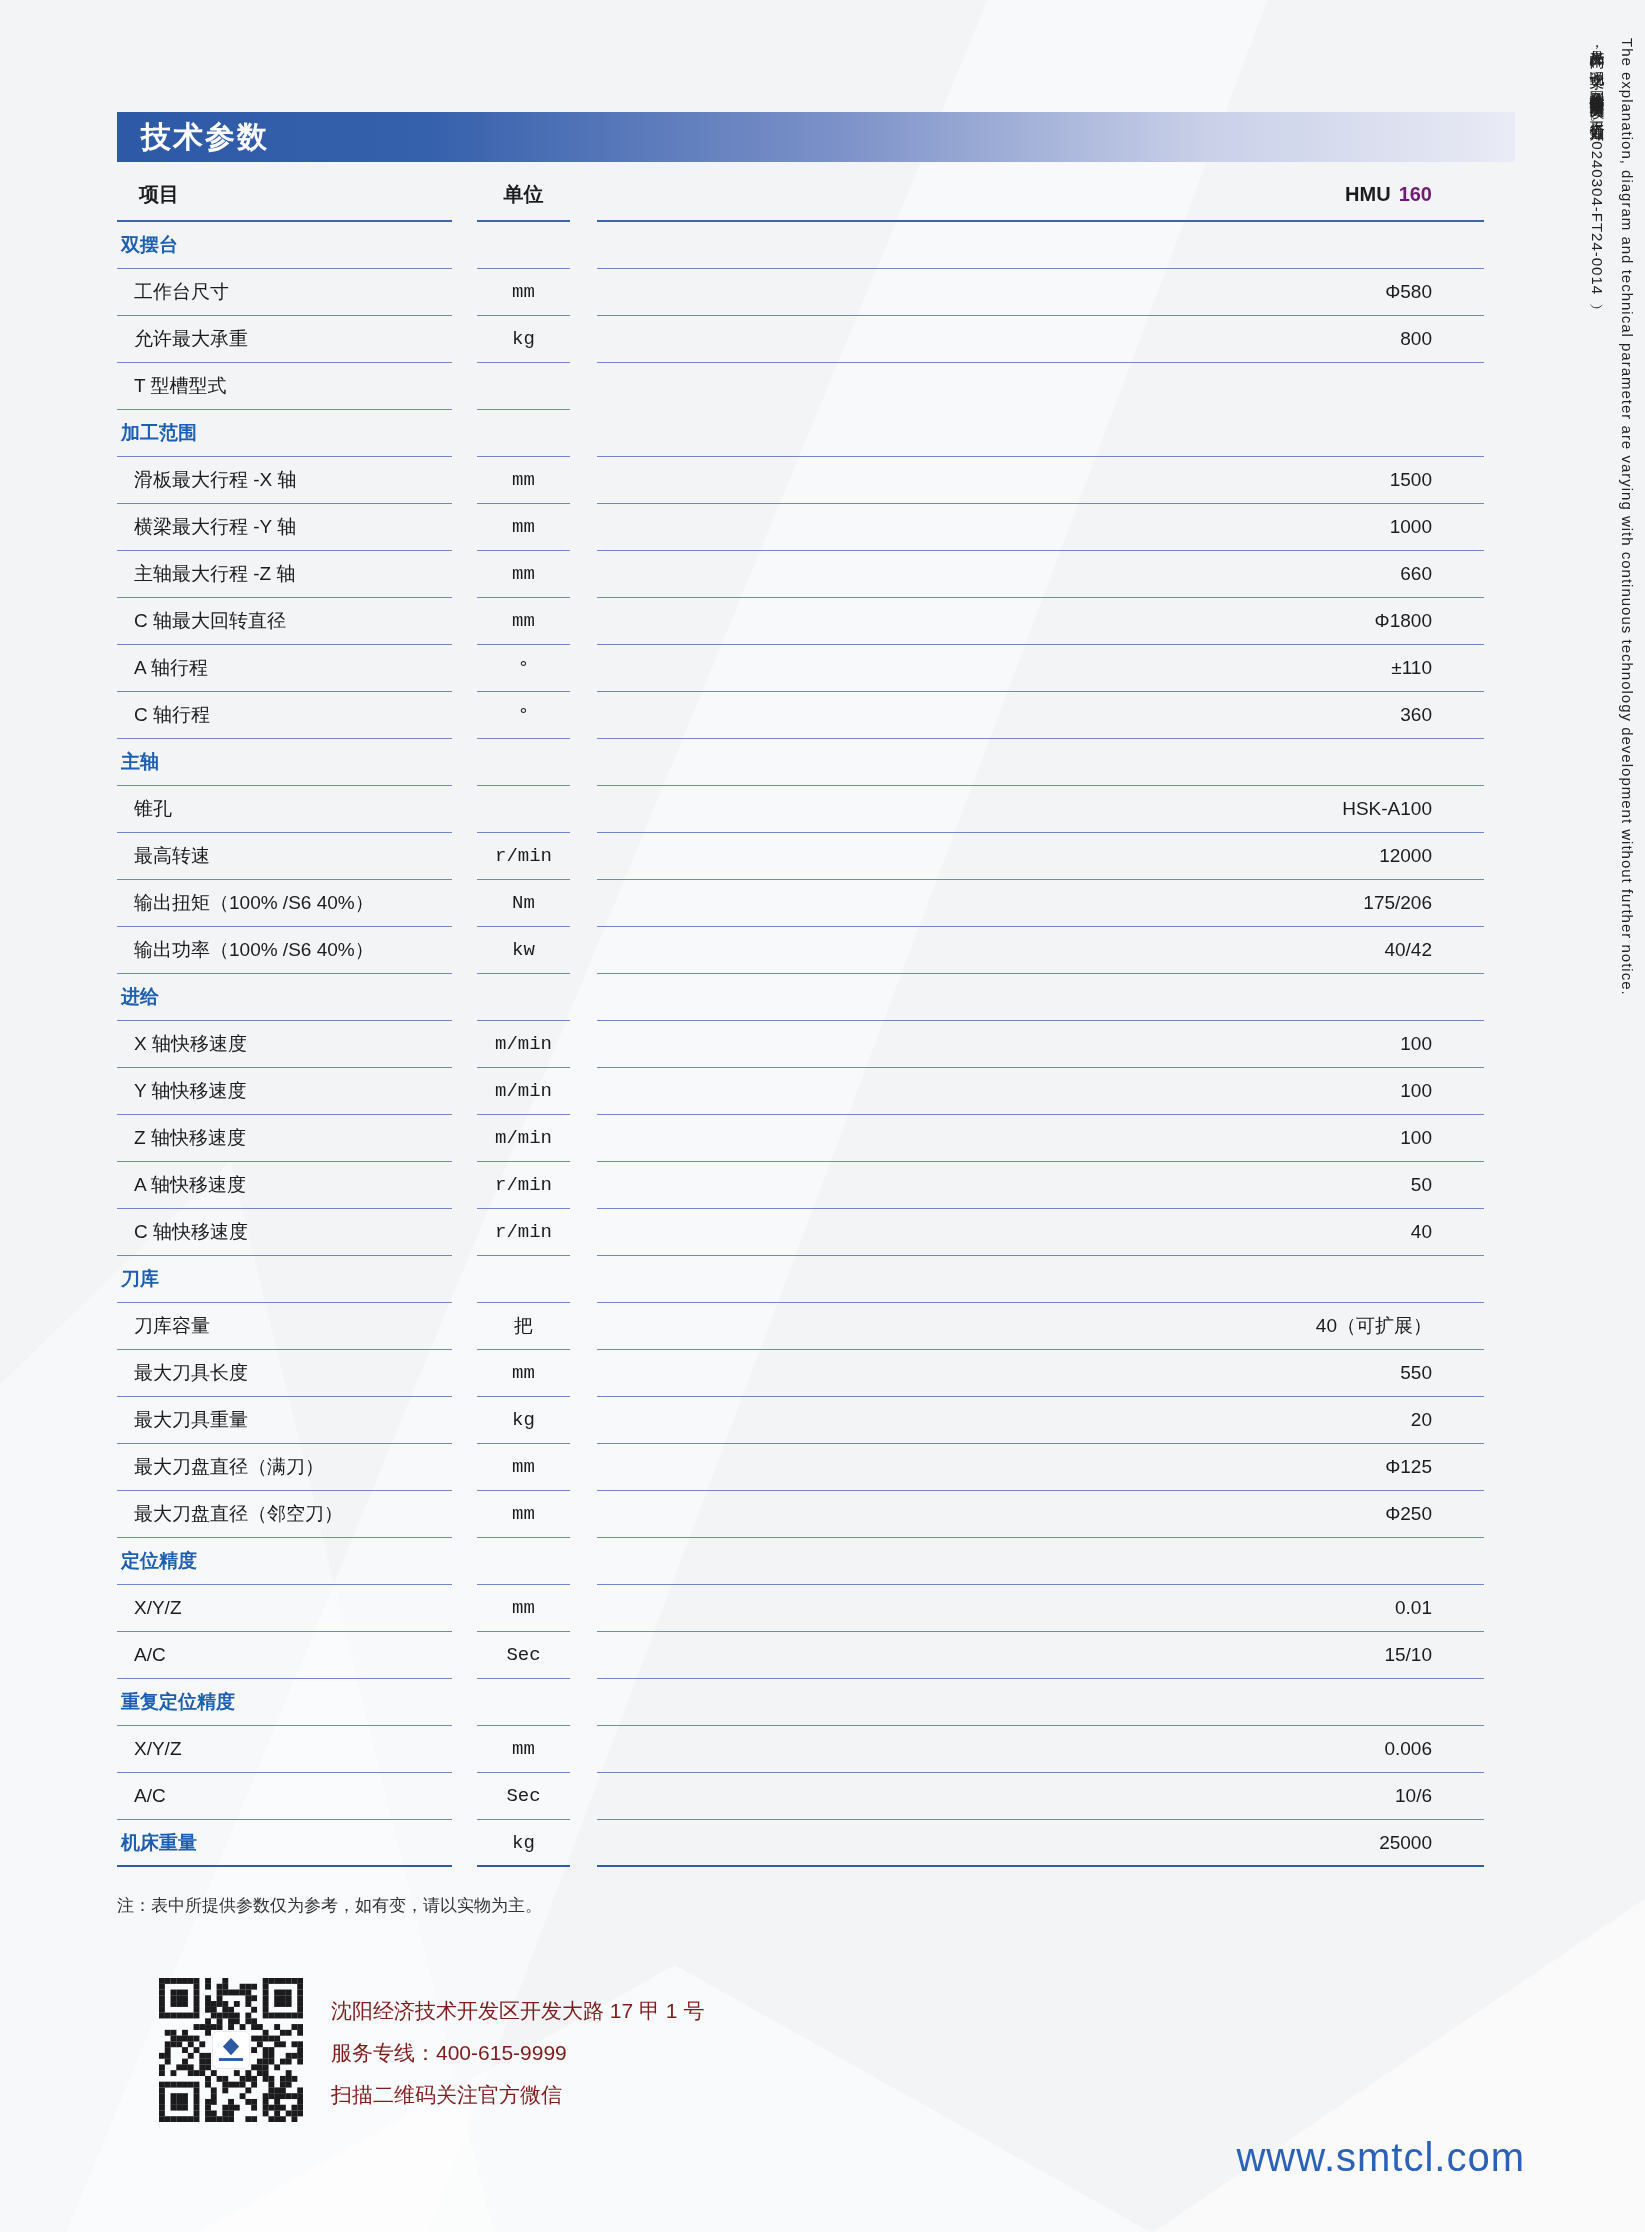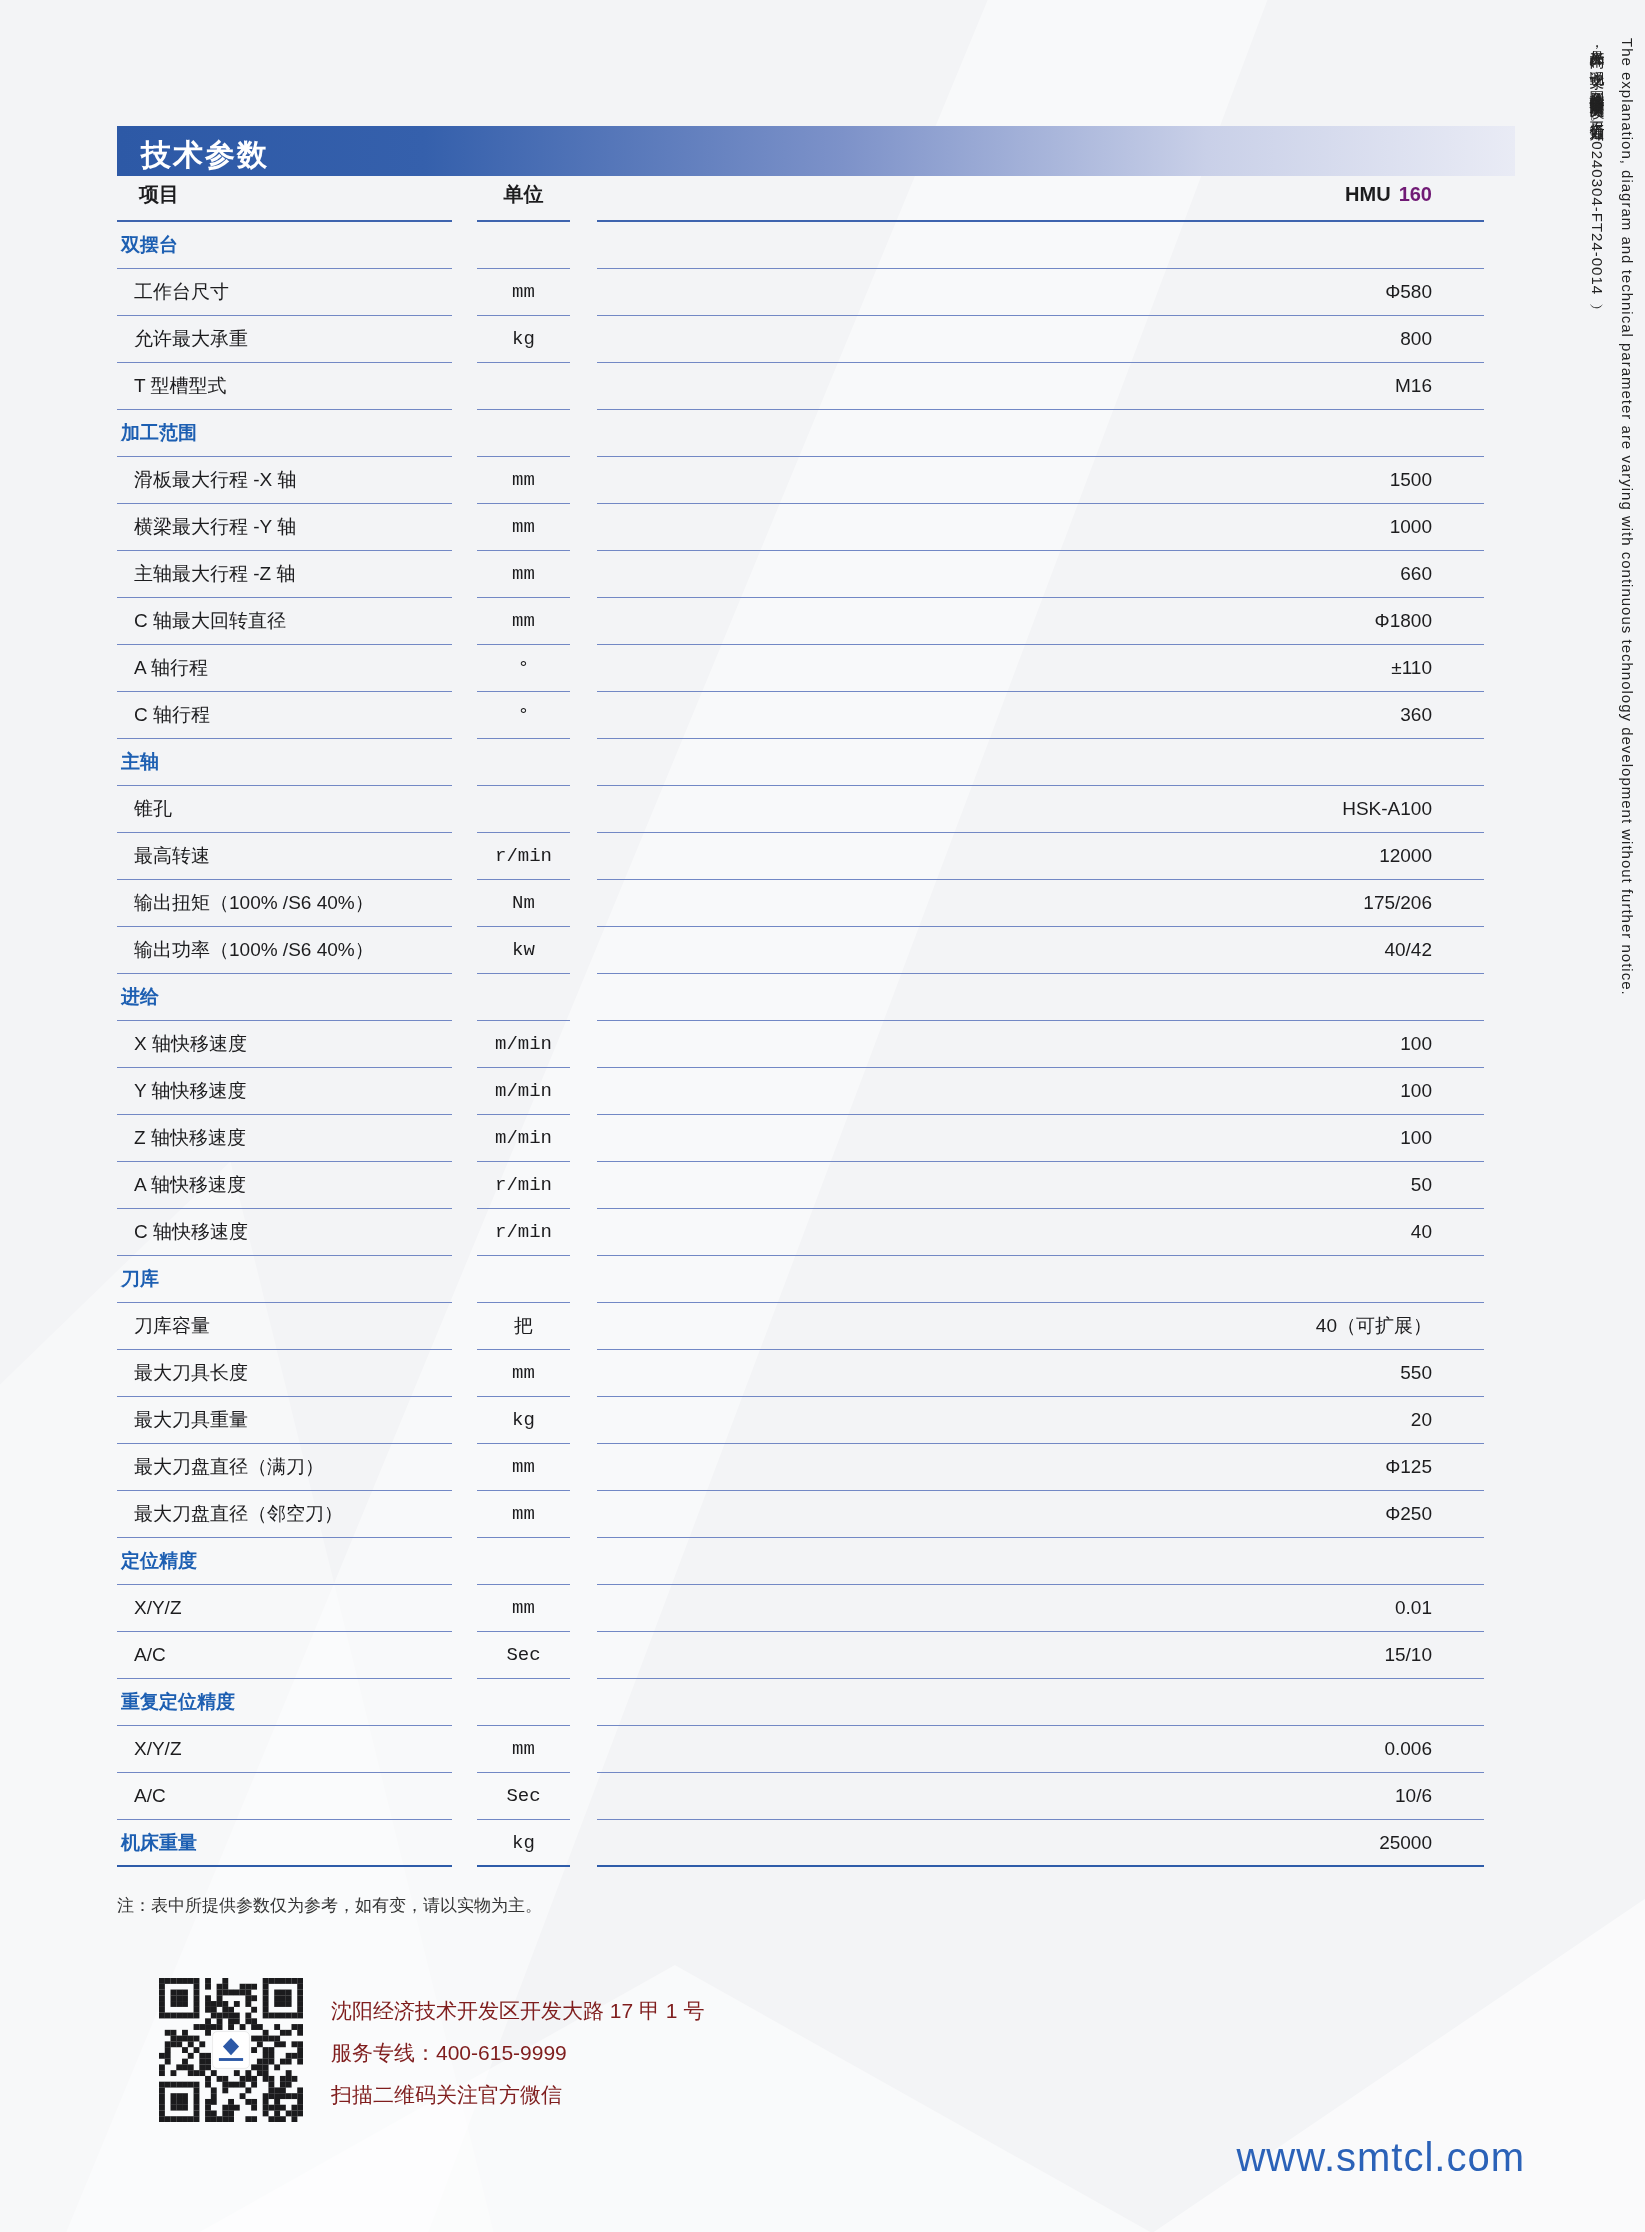--- a/index.html
+++ b/index.html
@@ -10,23 +10,23 @@
     color:#1c1c1e;
   }
   
   .bg-shape{position:absolute;inset:0;background:#ffffff;pointer-events:none;}
   .bg-1{opacity:.45;clip-path:polygon(77% 0,60% 0,4% 100%,26% 100%);}
   .bg-2{opacity:.55;clip-path:polygon(86% 92%,100% 85%,100% 100%,70% 100%);}
   .bg-3{opacity:.5;clip-path:polygon(12% 100%,41% 88%,70% 100%);}
   .bg-4{opacity:.35;clip-path:polygon(0 62%,14% 52%,30% 100%,0 100%);}
 
   .title-bar{
-    position:absolute;left:117px;top:126px;width:1398px;height:50px;
+    position:absolute;left:117px;top:112px;width:1398px;height:50px;
     background:linear-gradient(90deg,#2d59a6 0%,#3560ac 22%,#7d92c9 52%,#c9d0e8 78%,#e9ebf5 100%);
-    display:flex;align-items:flex-end;
+    display:flex;align-items:center;
   }
   .title-bar span{
     color:#ffffff;font-size:30px;font-weight:bold;letter-spacing:2px;padding-left:24px;
   }
 
   .spec-table{position:absolute;left:117px;top:168px;width:1367px;}
   .t-row{display:flex;align-items:stretch;height:47px;}
   .t-row.header-row{height:54px;}
   .cell{display:flex;align-items:center;}
   .c-item{width:335px;padding-left:17px;box-sizing:border-box;}
@@ -96,21 +96,20 @@
           <div class="cell c-val">Φ580</div>
         </div>
         <div class="t-row data-row">
           <div class="cell c-item">允许最大承重</div>
           <div class="cell c-unit">kg</div>
           <div class="cell c-val">800</div>
         </div>
         <div class="t-row data-row">
           <div class="cell c-item">T 型槽型式</div>
           <div class="cell c-unit"></div>
-          <div class="cell c-val">M16</div>
         </div>
         <div class="t-row section-row">
           <div class="cell c-item">
             <span class="section-label">加工范围</span>
           </div>
           <div class="cell c-unit"></div>
           <div class="cell c-val"></div>
         </div>
         <div class="t-row data-row">
           <div class="cell c-item">滑板最大行程 -X 轴</div>

